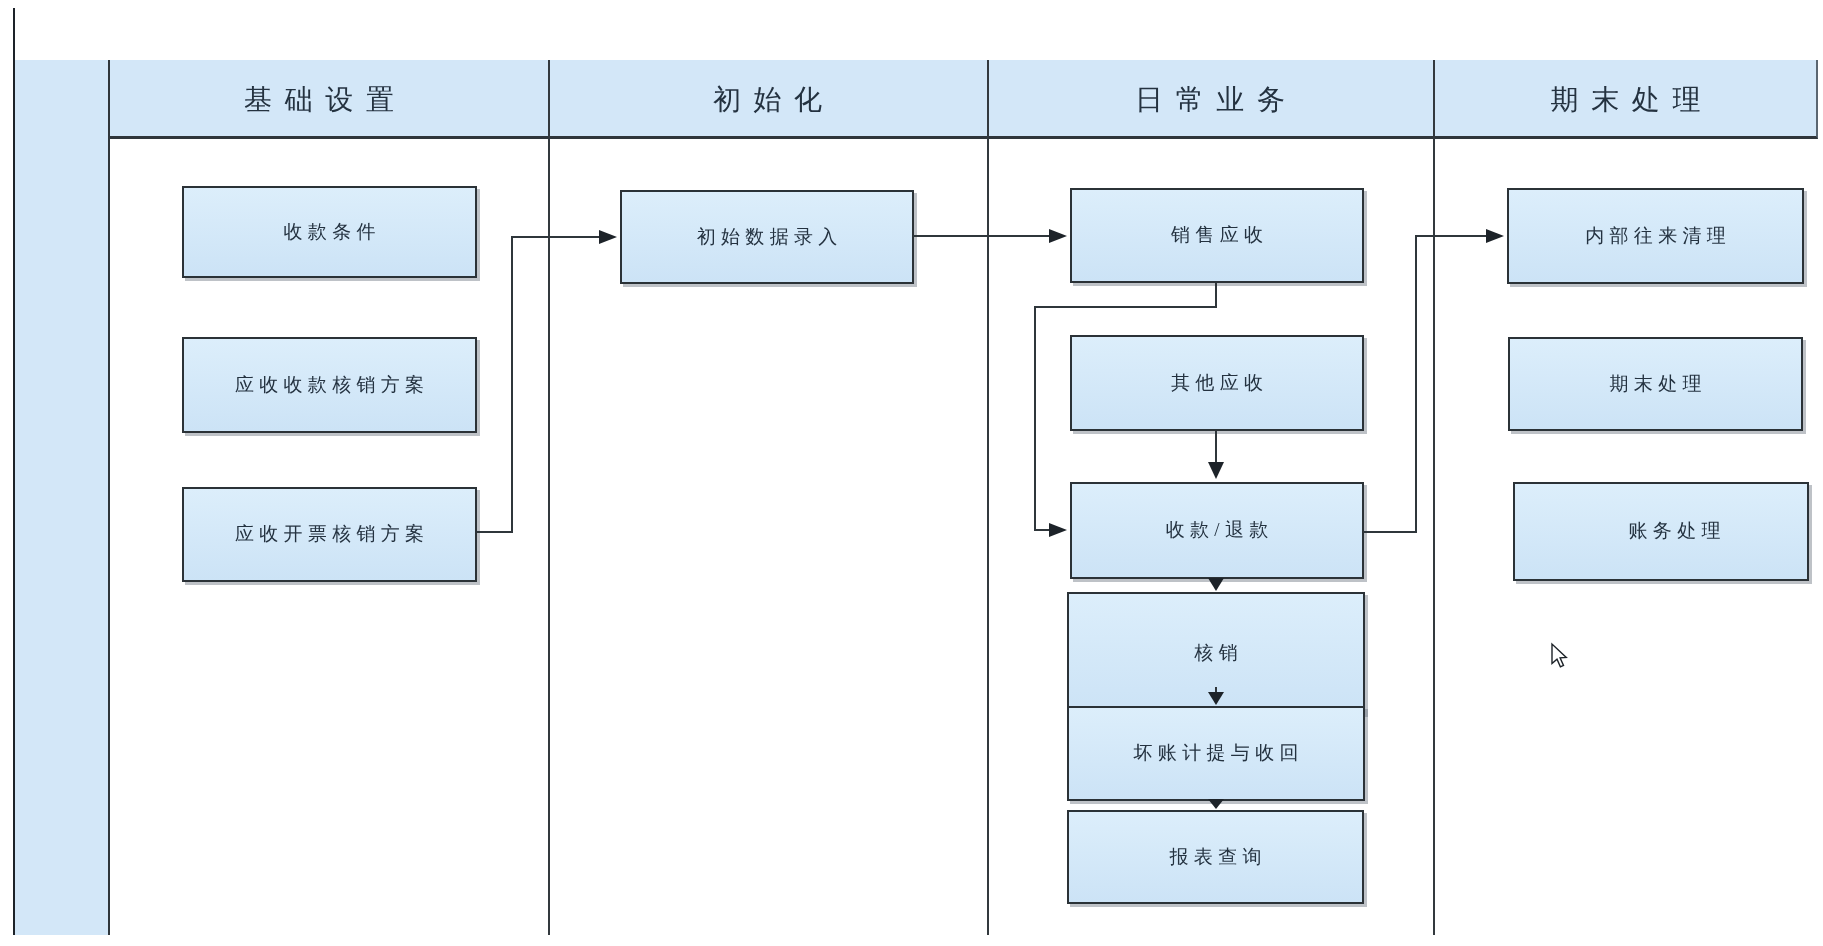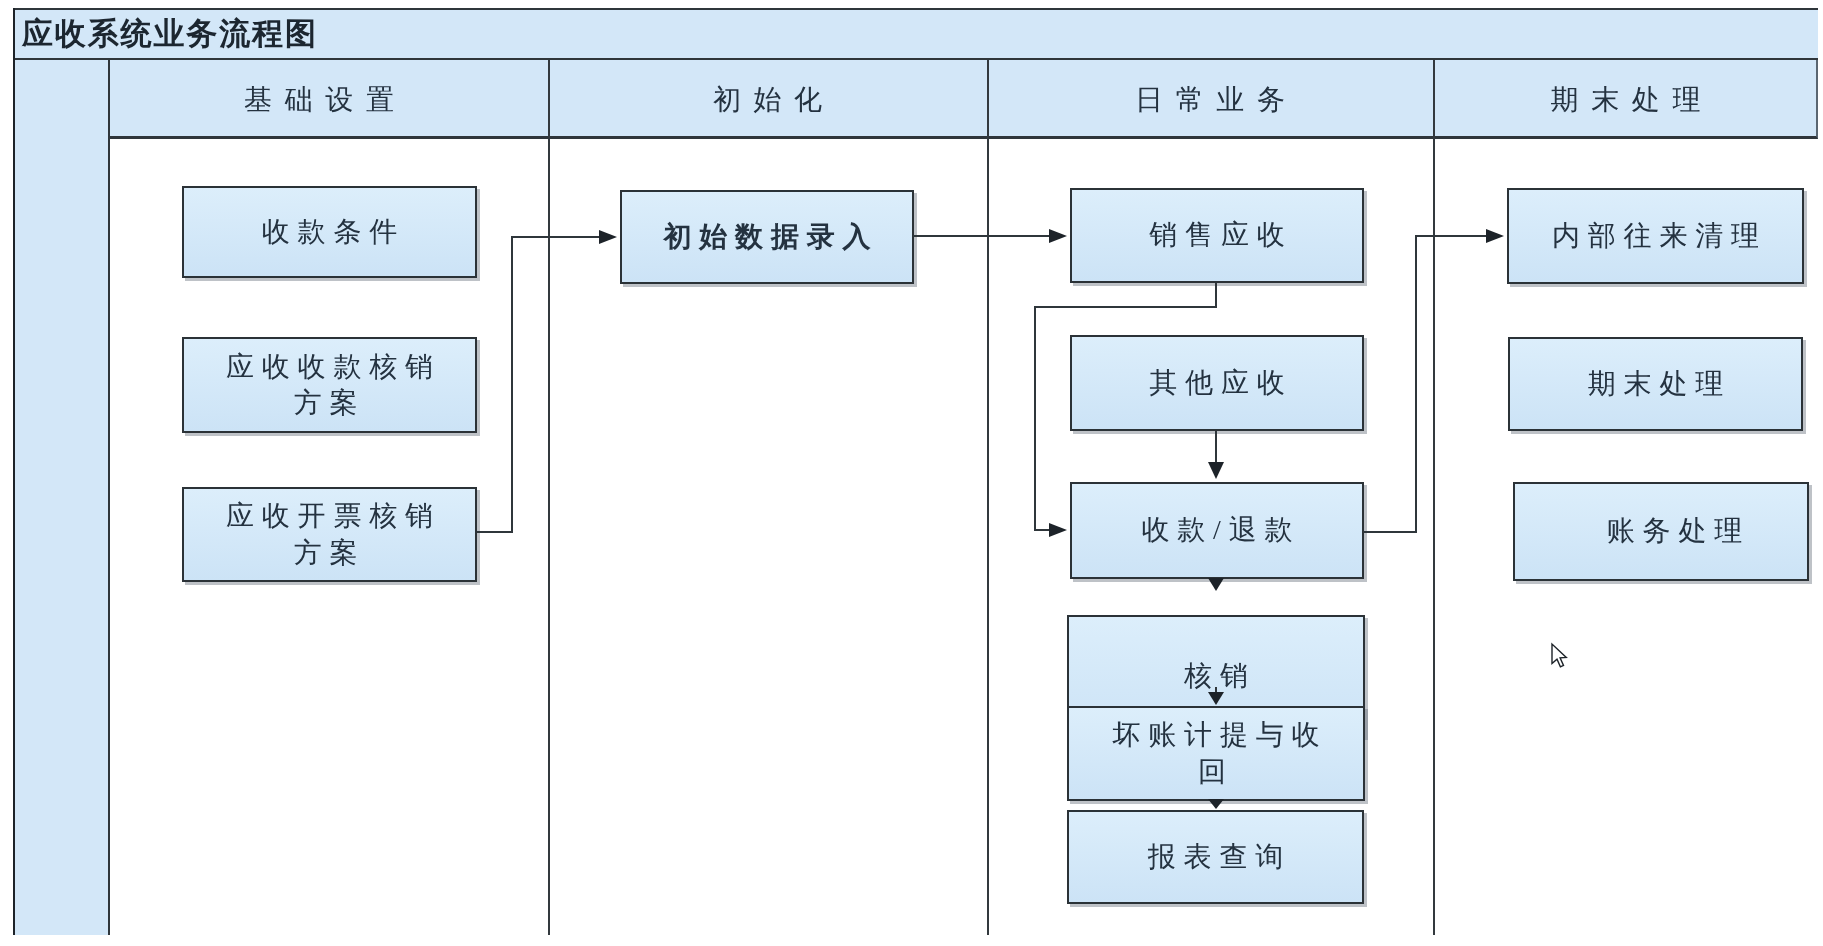--- a/index.html
+++ b/index.html
@@ -36,47 +36,44 @@
   .ll-1{left:548px;width:439px;}
   .ll-2{left:987px;width:446px;}
   .ll-3{left:1433px;width:385px;}
   
   .node{
     position:absolute;box-sizing:border-box;
     background:linear-gradient(180deg,#dceefb 0%,#cce3f6 100%);
     border:2px solid #2b3237;
     box-shadow:3px 3px 0 rgba(110,120,130,.45);
     display:flex;align-items:center;justify-content:center;
-    font-size:28px;letter-spacing:.28em;text-indent:.28em;text-align:center;
+    font-size:19px;letter-spacing:.28em;text-indent:.28em;text-align:center;
     color:#243240;line-height:1.3;
   }
   .node .wrap{display:inline-block;max-width:238px;}
   .b1{left:182px;top:186px;width:295px;height:92px;}
   .b2{left:182px;top:337px;width:295px;height:96px;}
   .b3{left:182px;top:487px;width:295px;height:95px;}
-  .b4{left:620px;top:190px;width:294px;height:94px;font-weight:bold;}
+  .b4{left:620px;top:190px;width:294px;height:94px;}
   .b5{left:1070px;top:188px;width:294px;height:95px;}
   .b6{left:1070px;top:335px;width:294px;height:96px;}
   .b7{left:1070px;top:482px;width:294px;height:97px;align-items:center;}
-  .b8{left:1067px;top:592px;width:298px;height:122px;margin-top:23px;}
+  .b8{left:1067px;top:592px;width:298px;height:122px;}
   .b9{left:1067px;top:706px;width:298px;height:95px;}
   .b10{left:1067px;top:810px;width:297px;height:94px;}
   .b11{left:1507px;top:188px;width:297px;height:96px;}
   .b12{left:1508px;top:337px;width:295px;height:94px;}
   .b13{left:1513px;top:482px;width:296px;height:99px;padding-left:27px;}
   .overlay{position:absolute;left:0;top:0;width:1823px;height:946px;pointer-events:none;}
 </style>
 </head>
 <body>
 
 <div class="screen">
 
-  <div class="title-bar">
-    <span class="title-text">应收系统业务流程图</span>
-  </div>
 
   <div class="header-band"></div>
   <div class="side-column"></div>
   <div class="outer-left"></div>
   <div class="vline vl-1"></div>
   <div class="vline vl-2"></div>
   <div class="vline vl-3"></div>
 
   <div class="lane-label ll-0">基础设置</div>
   <div class="lane-label ll-1">初始化</div>

